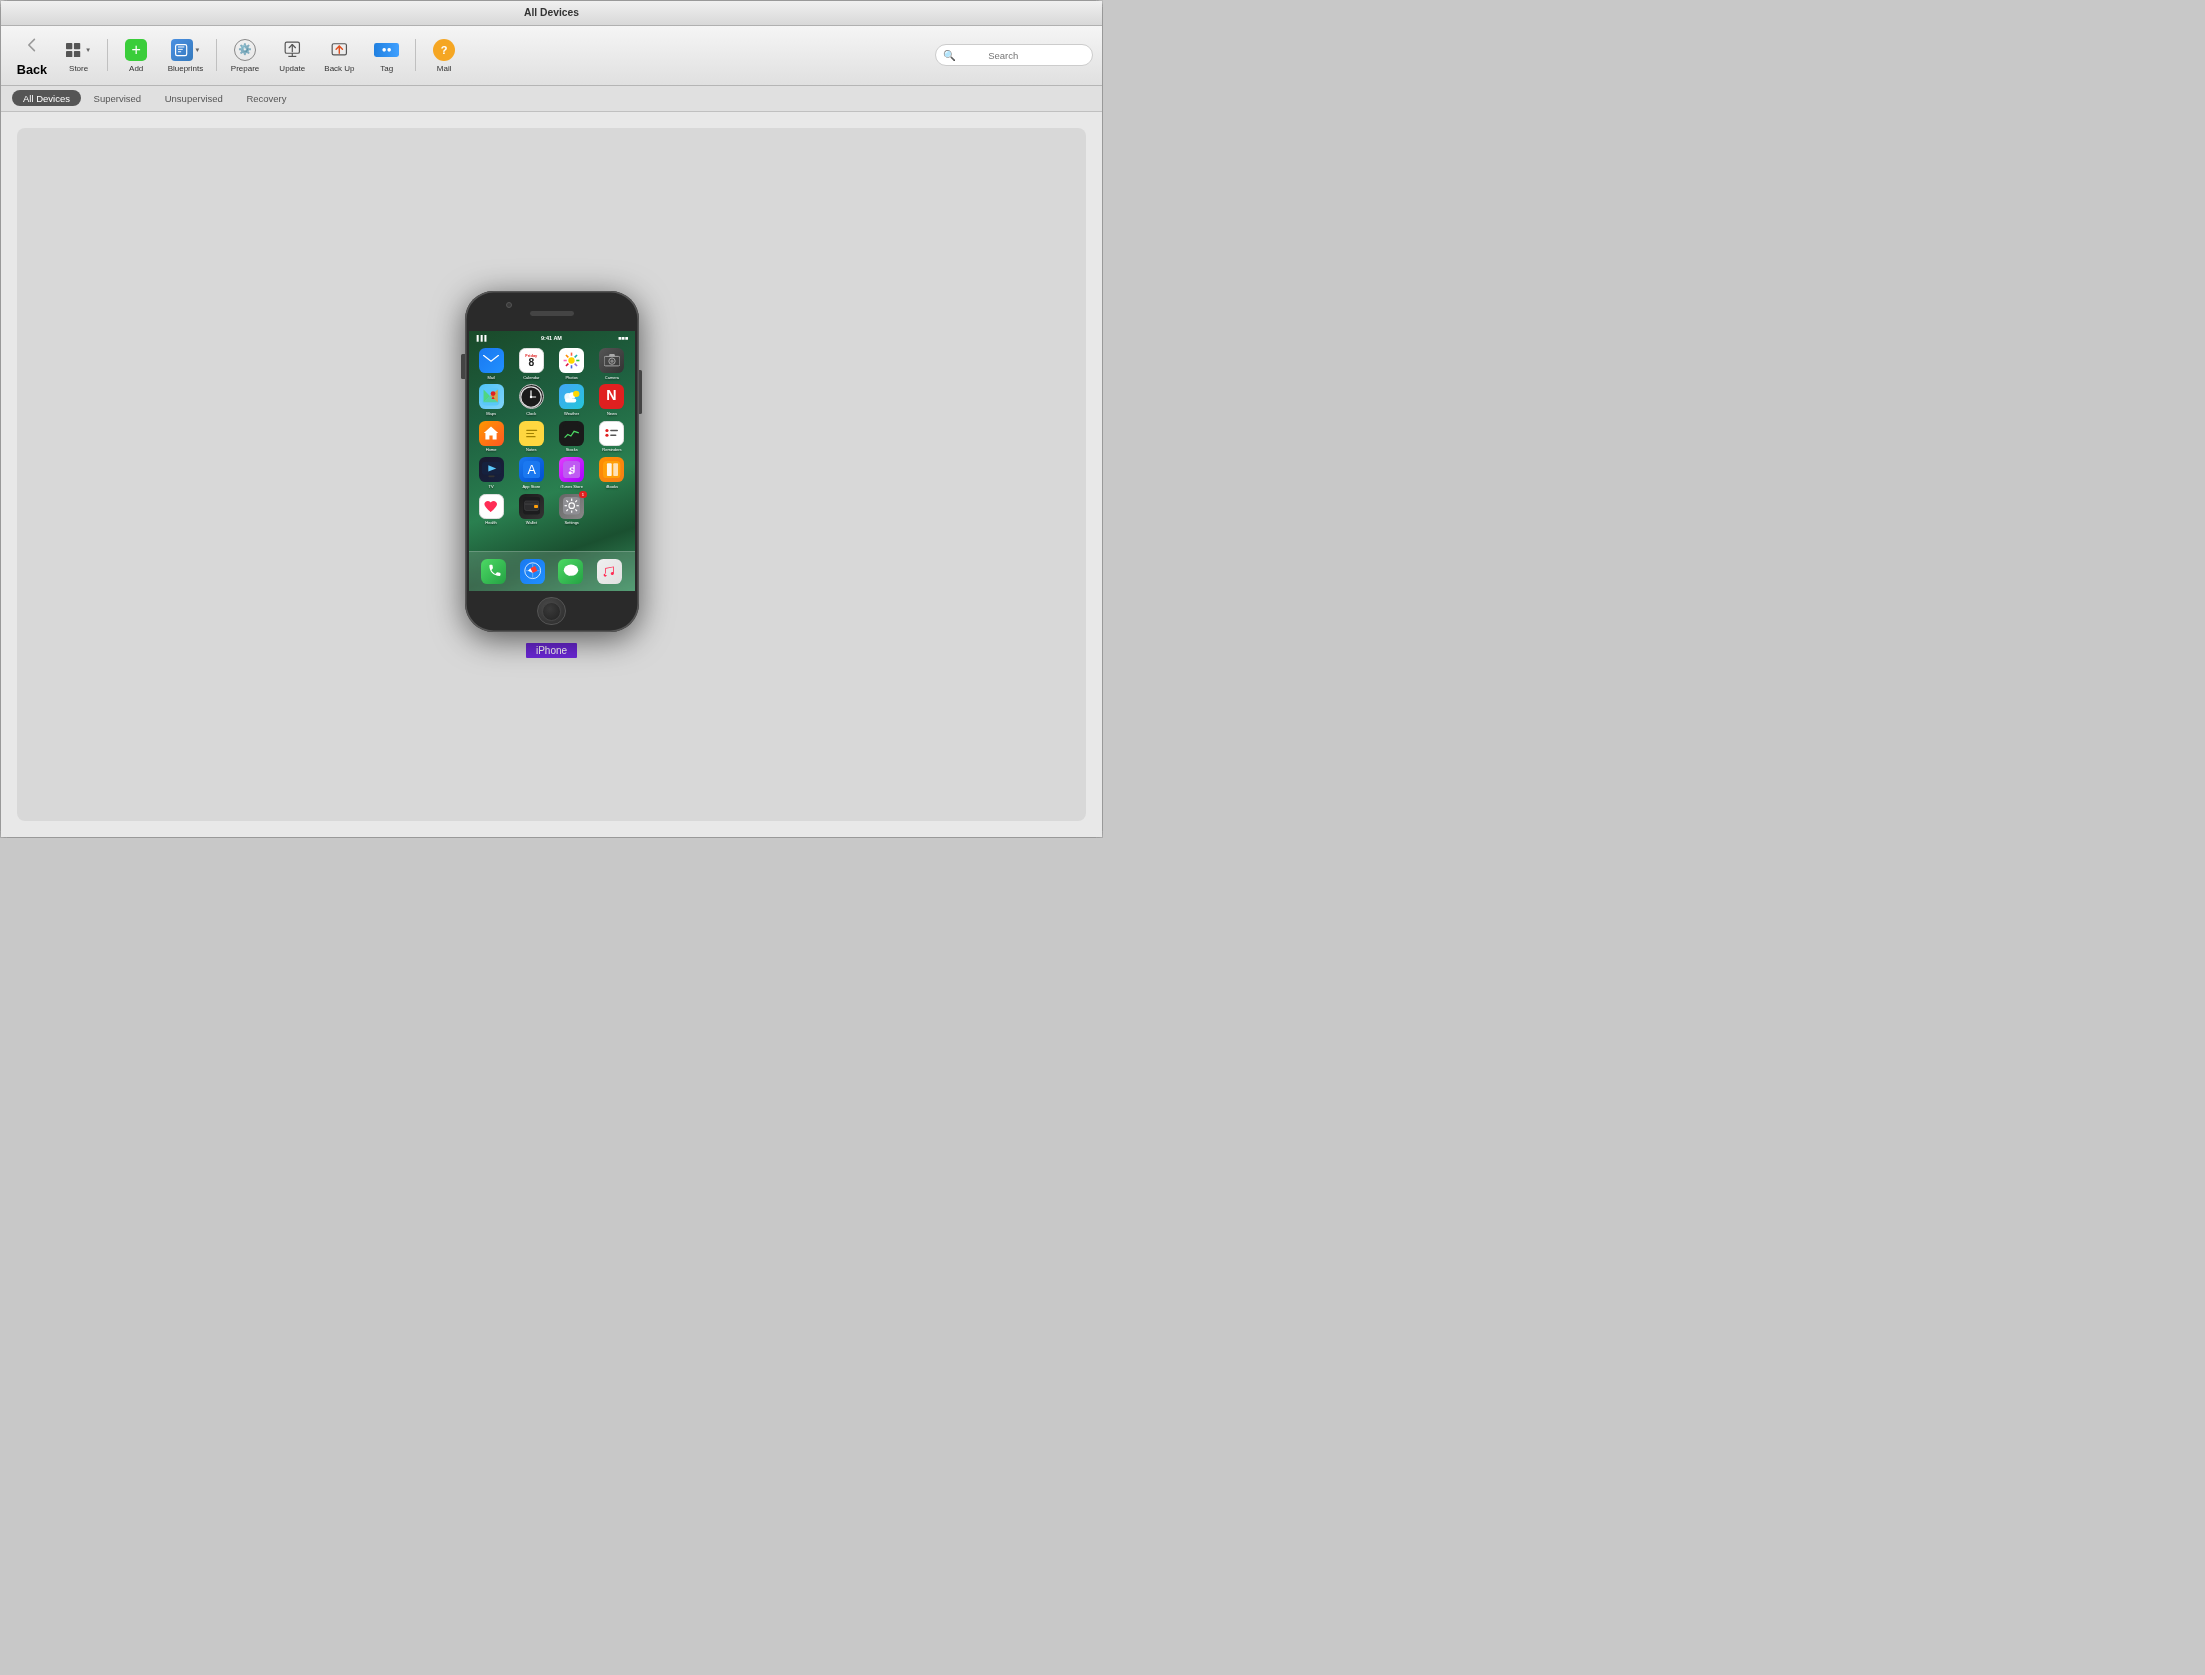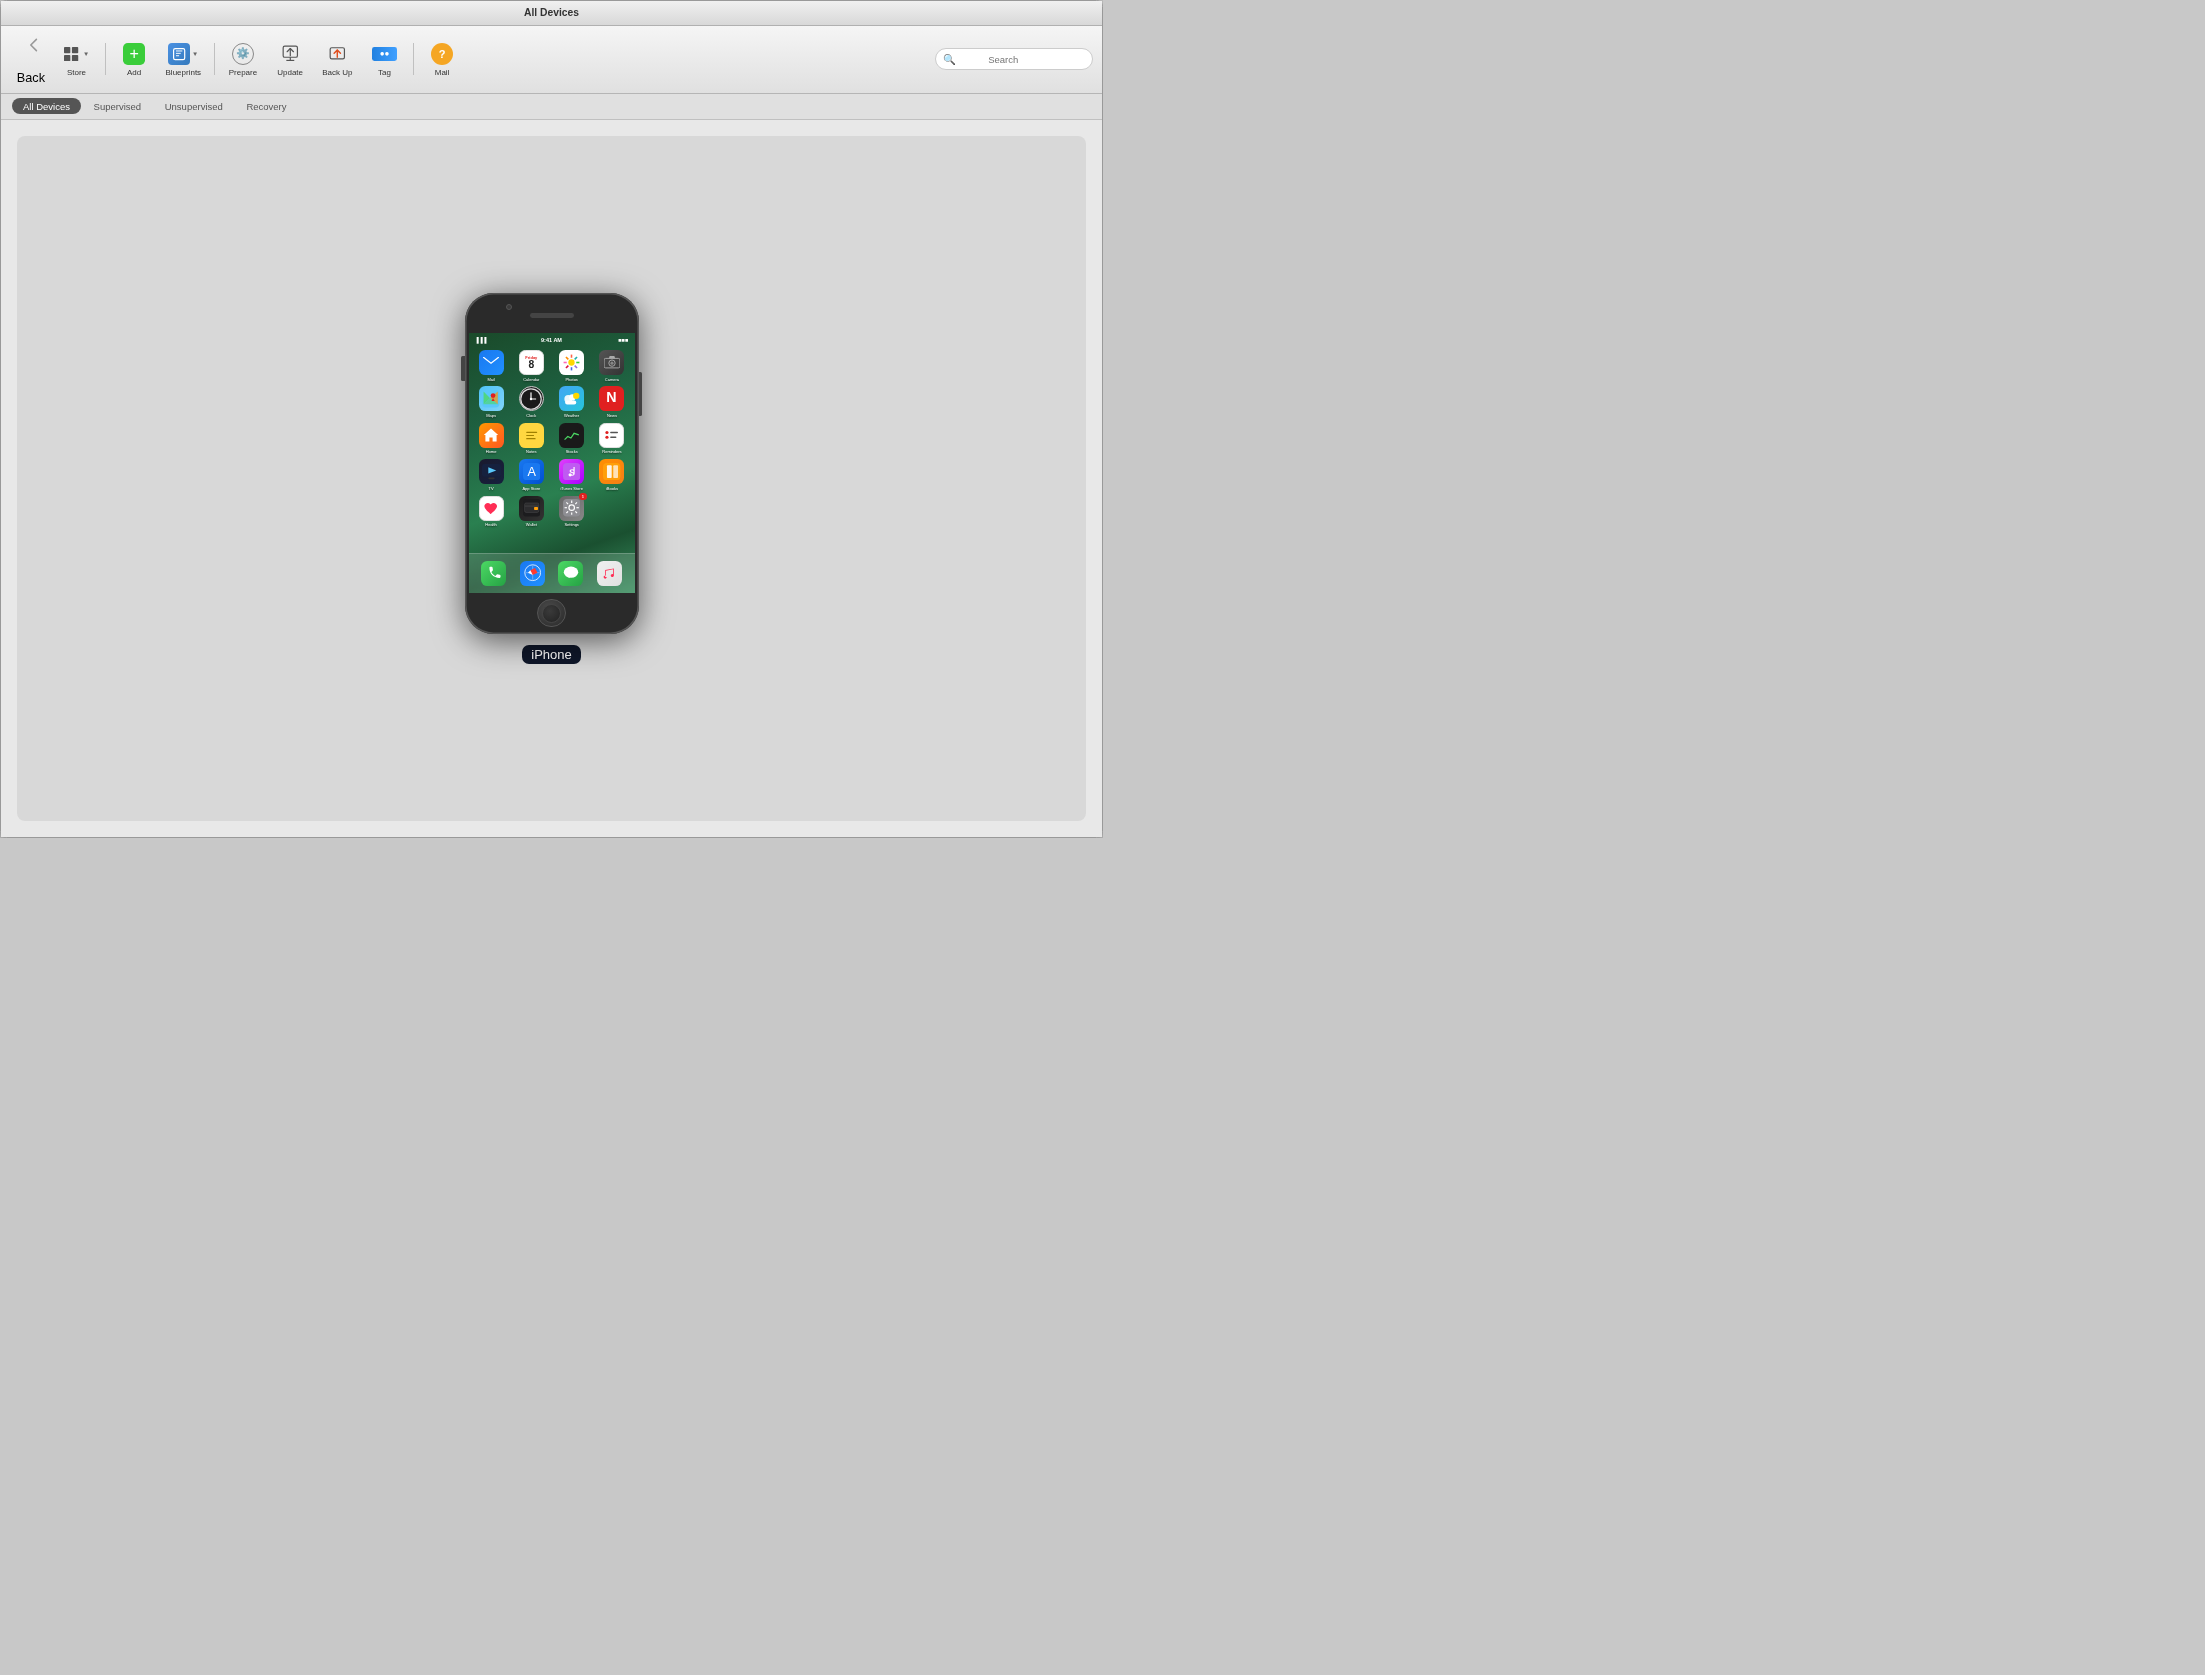--- a/index.html
+++ b/index.html
@@ -96,26 +96,27 @@
       font-size: 9.5px;
       color: #999;
       background: transparent;
       width: 100%;
       margin-left: 27px;
     }
     
     .back-btn {
       display: flex;
       flex-direction: column;
-      align-items: flex-end;
+      align-items: center;
       padding: 3.2px 6.3px;
       border-radius: 4.8px;
       cursor: pointer;
       min-width: 35px;
-      gap: 15px;
+      gap: 7px;
+      font-weight: bold;
     }
     .back-btn .icon-area {
       width: 22px;
       height: 22px;
       display: flex;
       align-items: center;
       justify-content: center;
     }
     
     .filter-tabs {
@@ -329,25 +330,25 @@
       background: radial-gradient(circle at 40% 35%, #3a3a3a, #222);
     }
     
     .device-label-container {
       margin-top: 11px;
       display: flex;
       align-items: center;
       justify-content: center;
     }
     .device-label {
-      background: #0f172a;
+      background: #6d28d9;
       color: white;
-      font-size: 13px;
+      font-size: 10px;
       padding: 2.4px 9.5px;
-      border-radius: 7px;
+      border-radius: 1px;
       font-weight: 500;
     }
     
     .icon-add {
       width: 22px;
       height: 22px;
       background: #3acd3a;
       border-radius: 4.8px;
       display: flex;
       align-items: center;

